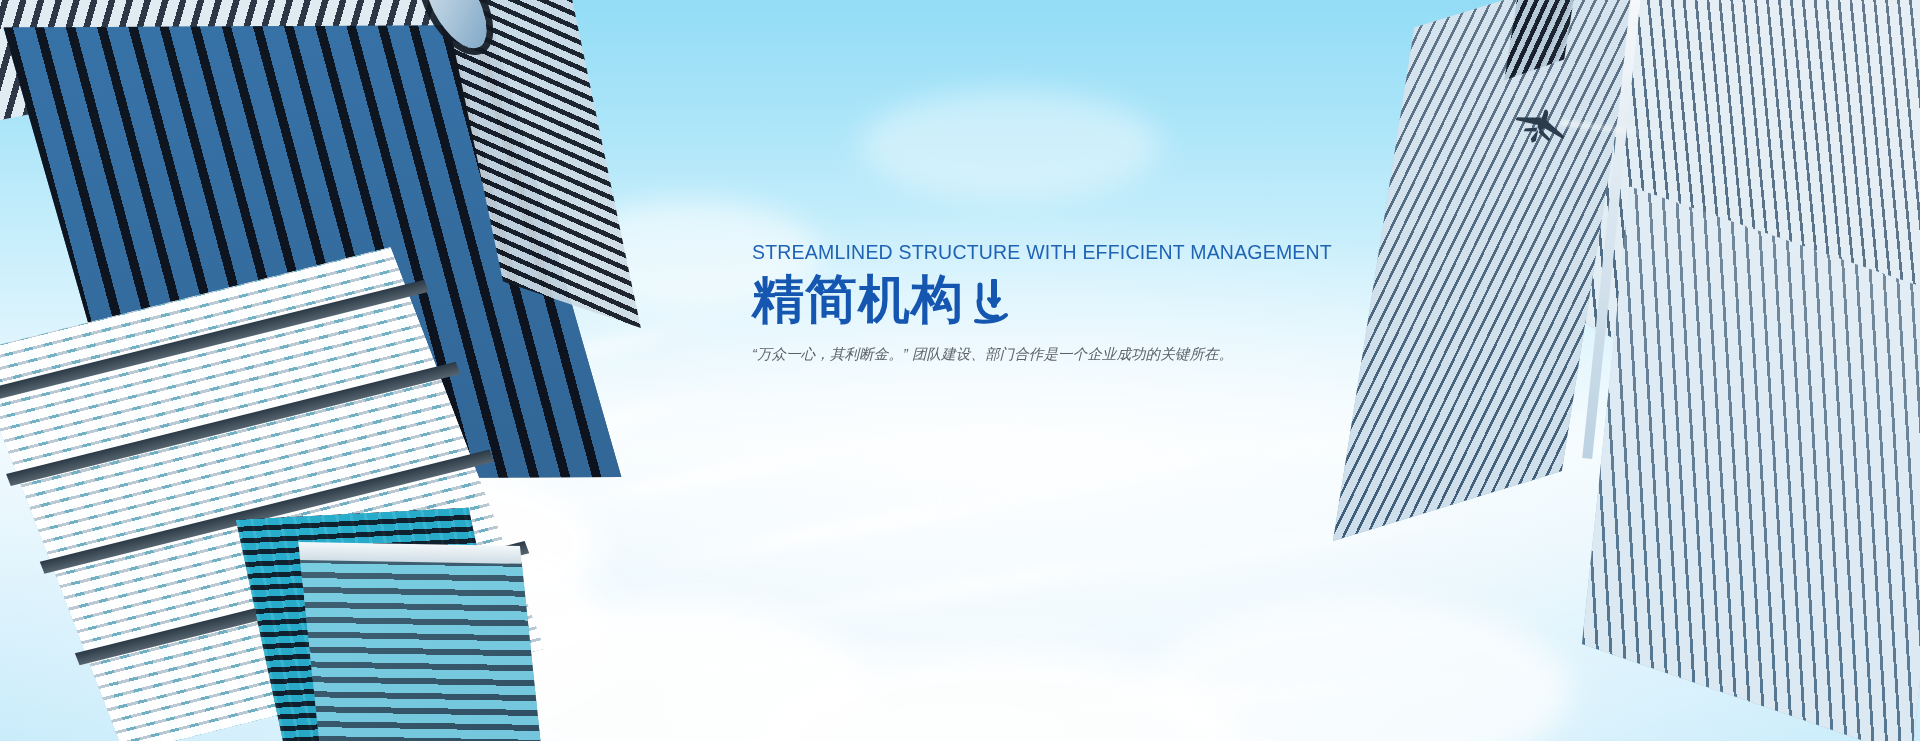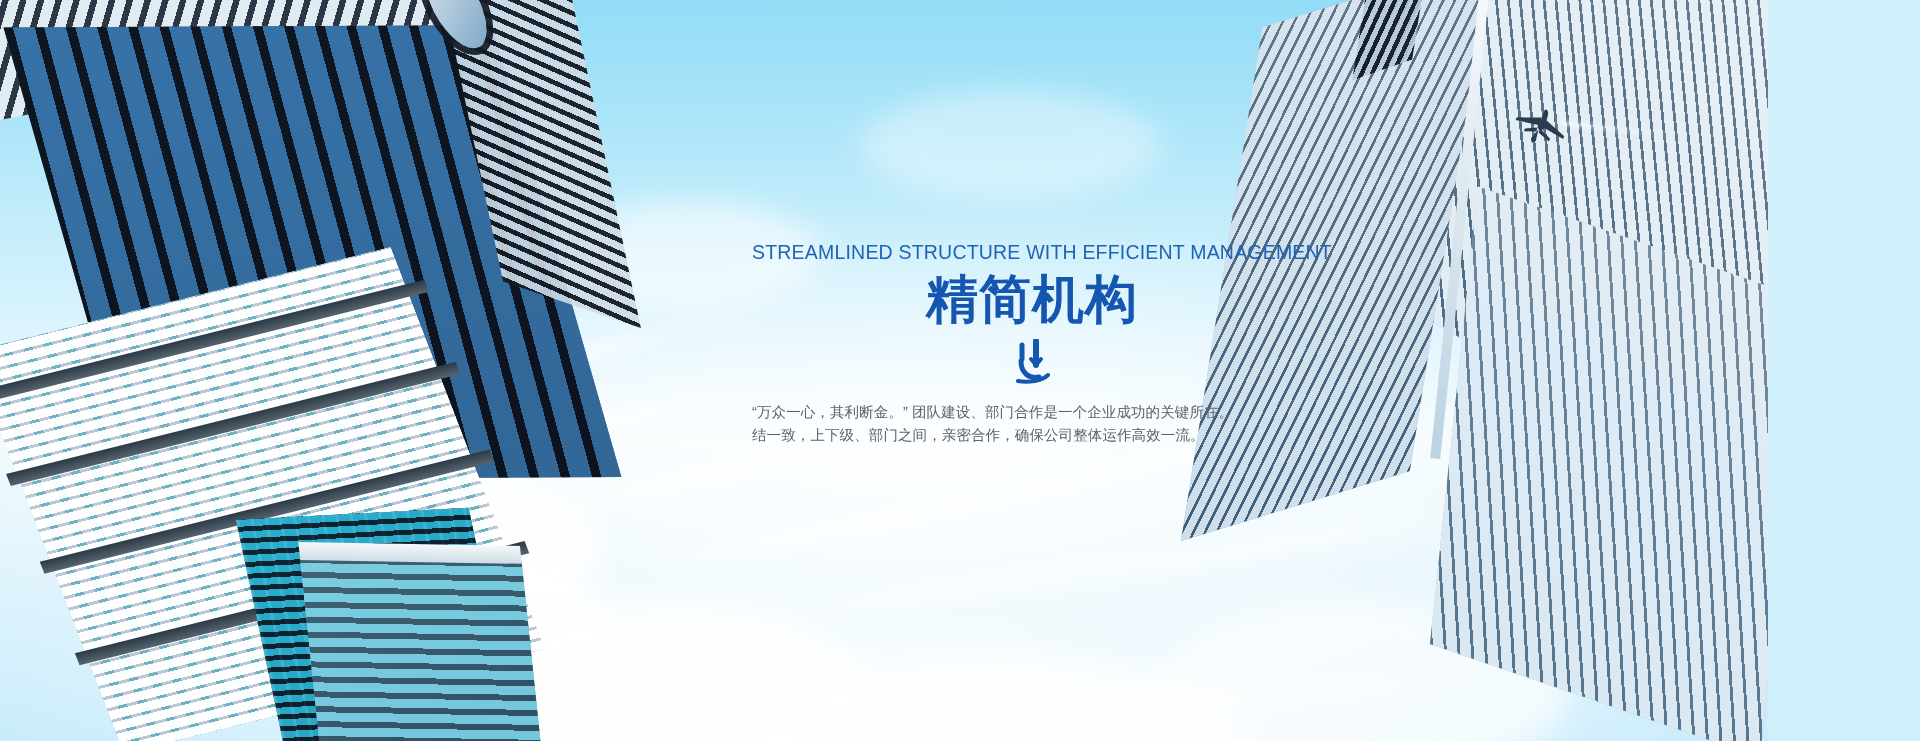--- a/index.html
+++ b/index.html
@@ -1,21 +1,21 @@
 <!DOCTYPE html>
 <html><head>
 <meta charset="utf-8">
 <style>
   * { margin:0; padding:0; box-sizing:border-box; }
   html,body { width:1920px; height:741px; overflow:hidden; background:#cfeffb; }
   body { font-family:"Liberation Sans","DejaVu Sans",sans-serif; }
 
   #banner{
     position:relative;
-    width:1768px; height:741px;
+    width:1920px; height:741px;
     overflow:hidden;
   }
 
   
   .sky{
     position:absolute; inset:0;
     background:
       radial-gradient(130% 95% at 50% 100%, rgba(255,255,255,.92) 0%, rgba(255,255,255,.45) 26%, rgba(255,255,255,0) 55%),
       linear-gradient(to bottom, #93dcf6 0%, #a6e3f8 13%, #c4edfb 30%, #e0f5fd 47%, #f2fbfe 60%, #e4f5fd 72%, #cdedfb 86%, #b6e5f9 100%);
   }
@@ -198,35 +198,35 @@
     margin-top:8px;
     font-size:52px;
     font-weight:700;
     color:#1456b0;
     line-height:1.08;
     letter-spacing:1px;
     white-space:nowrap;
     display:flex;
     align-items:center;
     gap:6px;
-    flex-direction:column;
   }
   .hl-sep{
     display:inline-block;
     width:40px; height:52px;
     position:relative;
     flex:0 0 auto;
   }
   .hl-sep svg{ position:absolute; left:0; top:6px; }
   .body-copy{
     margin-top:16px;
     font-size:14.5px;
     line-height:1.62;
     color:#5b6169;
     letter-spacing:.1px;
+    font-style:italic;
   }
   .body-copy p{ white-space:nowrap; }
 </style>
 </head>
 <body>
 
 <div id="banner">
 
   <div class="sky"></div>
   <div class="sky-warm"></div>
@@ -305,17 +305,16 @@
             <path d="M9 22 C9 34 17 40 27 38" stroke-width="5"></path>
             <path d="M24 26 L19 20 M24 26 L29 20" stroke-width="4"></path>
             <path d="M6 42 C16 44 30 42 36 36" stroke-width="4"></path>
           </g>
         </svg>
       </span>
     </div>
 
     <div class="body-copy">
       <p>“万众一心，其利断金。” 团队建设、部门合作是一个企业成功的关键所在。</p>
-      <p>结一致，上下级、部门之间，亲密合作，确保公司整体运作高效一流。</p>
     </div>
   </div>
 
 </div>
 
 </body></html>

